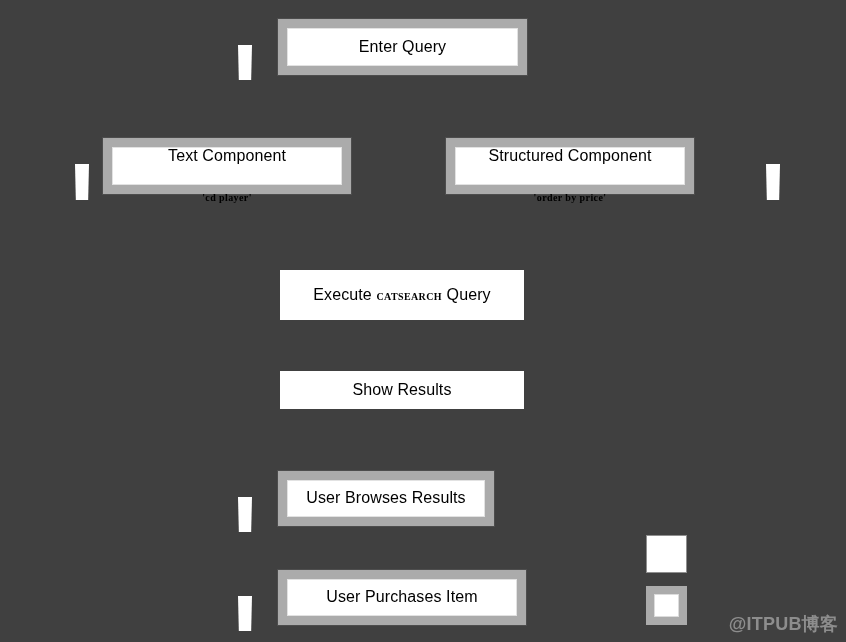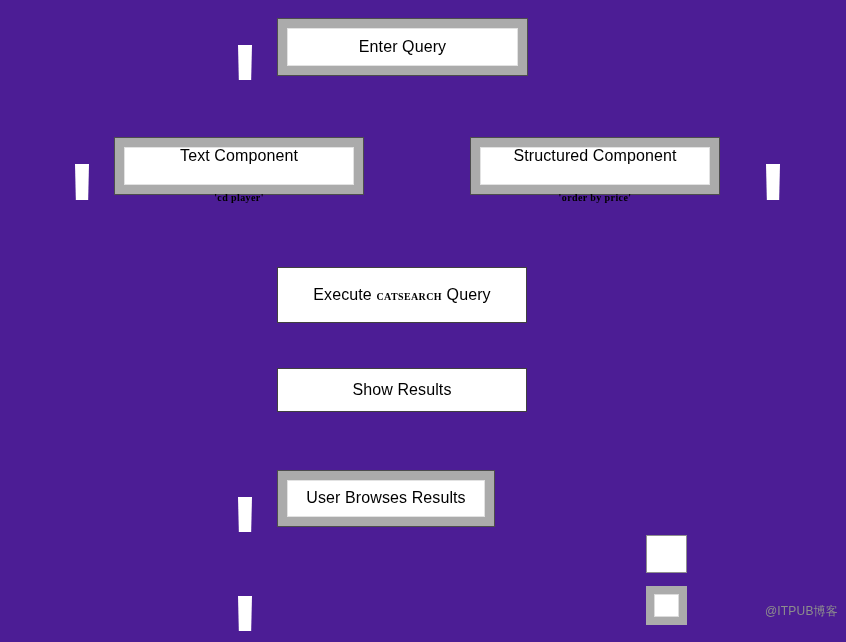--- a/index.html
+++ b/index.html
@@ -37,21 +37,21 @@
     justify-content: center;
     box-sizing: border-box;
     border: 1px solid #e2e2e2;
   }
 
   
   .plain {
     position: absolute;
     background: #ffffff;
     box-sizing: border-box;
-    border: 1px solid #404040;
+    border: 3px solid #404040;
     display: flex;
     align-items: center;
     justify-content: center;
   }
 
   .boxtext {
     color: #000000;
     font-size: 16px;
     line-height: 1.28;
     text-align: center;
@@ -92,49 +92,49 @@
     flex: 1 1 auto;
     background: #ffffff;
     border: 1px solid #dcdcdc;
     box-sizing: border-box;
   }
 
   
   #watermark {
     position: absolute;
     right: 8px;
-    bottom: 22px;
+    bottom: 6px;
     color: #8d8d8d;
-    font-size: 12px;
-    font-weight: normal;
+    font-size: 18px;
+    font-weight: bold;
     letter-spacing: 0.2px;
     user-select: none;
   }
 </style>
 </head>
 <body>
 
-<div id="canvas" style="background: #4c1d95;">
+<div id="canvas" style="background: #404040;">
 
   <div class="framed" id="node-enter-query" style="left: 277px; top: 18px; width: 251px; height: 58px;">
     <div class="inner">
       <span class="boxtext">Enter Query</span>
     </div>
   </div>
 
-  <div class="framed" id="node-text-component" style="left: 114px; top: 137px; width: 250px; height: 58px;">
+  <div class="framed" id="node-text-component" style="left: 102px; top: 137px; width: 250px; height: 58px;">
     <div class="inner">
       <span class="boxtext">
         <span>Text Component</span><br>
         <span class="mono">'cd player'</span>
       </span>
     </div>
   </div>
 
-  <div class="framed" id="node-structured-component" style="left: 470px; top: 137px; width: 250px; height: 58px;">
+  <div class="framed" id="node-structured-component" style="left: 445px; top: 137px; width: 250px; height: 58px;">
     <div class="inner">
       <span class="boxtext">
         <span>Structured Component</span><br>
         <span class="mono">'order by price'</span>
       </span>
     </div>
   </div>
 
   <div class="plain" id="node-execute-catsearch-query" style="left: 277px; top: 267px; width: 250px; height: 56px;">
     <span class="boxtext"><span>Execute </span><span class="mono">CATSEARCH</span><span> Query</span></span>
@@ -143,20 +143,25 @@
   <div class="plain" id="node-show-results" style="left: 277px; top: 368px; width: 250px; height: 44px;">
     <span class="boxtext">Show Results</span>
   </div>
 
   <div class="framed" id="node-user-browses-results" style="left: 277px; top: 470px; width: 218px; height: 57px;">
     <div class="inner">
       <span class="boxtext">User Browses Results</span>
     </div>
   </div>
 
+  <div class="framed" id="node-user-purchases-item" style="left: 277px; top: 569px; width: 250px; height: 57px;">
+    <div class="inner">
+      <span class="boxtext">User Purchases Item</span>
+    </div>
+  </div>
 
   <div class="marker taper" id="marker-enter-query" style="left: 238px; top: 45px; width: 14px; height: 35px;"></div>
   <div class="marker taper" id="marker-text-component" style="left: 75px; top: 164px; width: 14px; height: 36px;"></div>
   <div class="marker taper" id="marker-structured-component" style="left: 766px; top: 164px; width: 14px; height: 36px;"></div>
   <div class="marker taper" id="marker-user-browses" style="left: 238px; top: 497px; width: 14px; height: 35px;"></div>
   <div class="marker taper" id="marker-user-purchases" style="left: 238px; top: 596px; width: 14px; height: 35px;"></div>
 
   <div class="key-plain" id="legend-key-plain" style="left: 646px; top: 535px; width: 41px; height: 38px;"></div>
   <div class="key-framed" id="legend-key-framed" style="left: 646px; top: 586px; width: 41px; height: 39px;">
     <div class="inner"></div>

